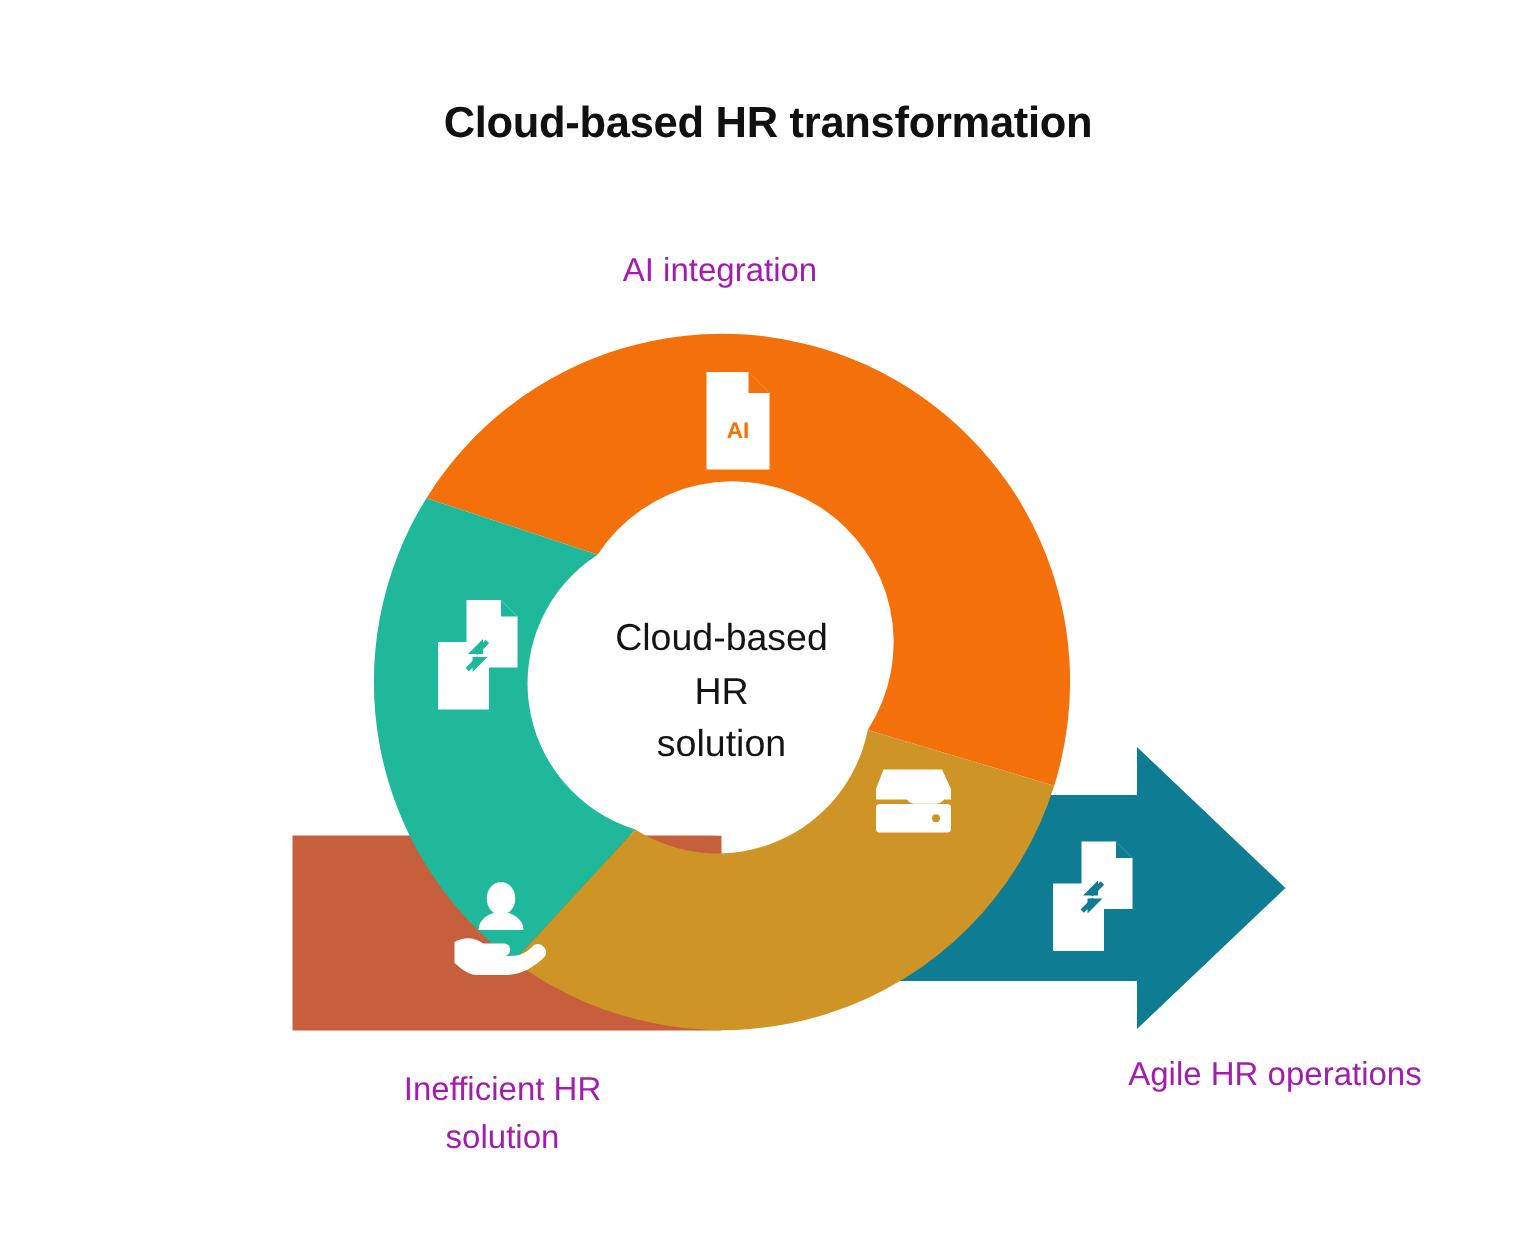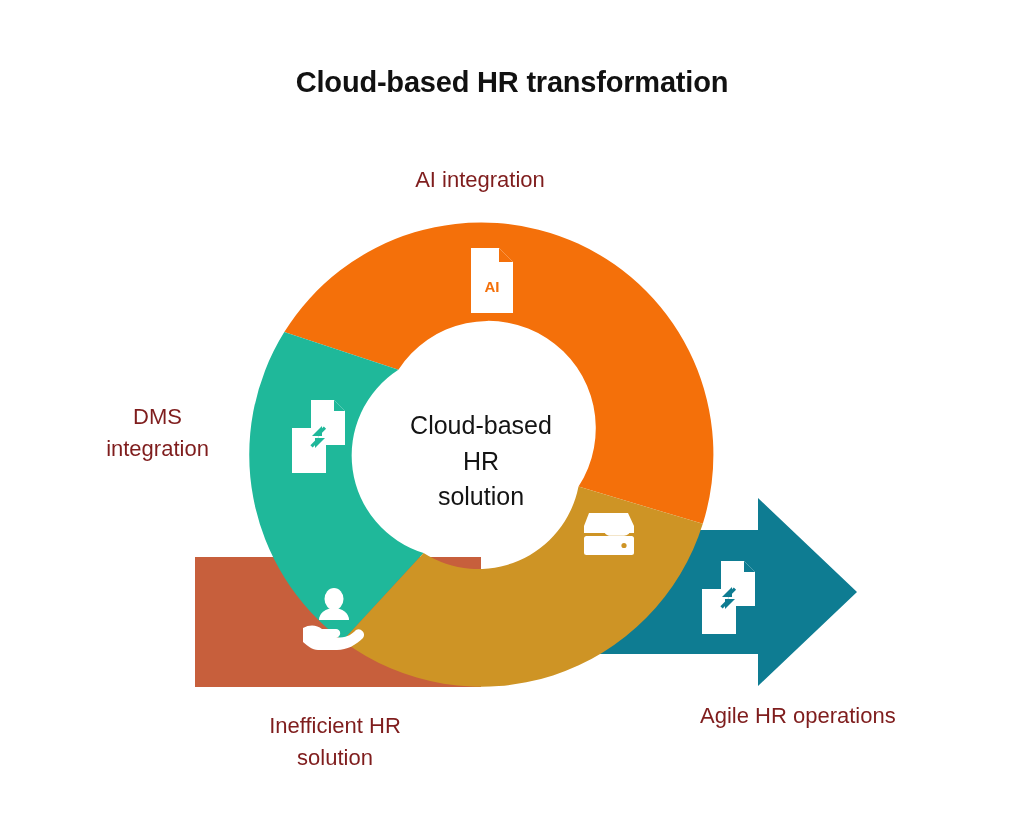--- a/index.html
+++ b/index.html
@@ -30,21 +30,21 @@
     text-align: center;
     font-size: 29px;
     font-weight: bold;
     letter-spacing: -0.2px;
     color: #111111;
   }
   .label {
     position: absolute;
     font-size: 22px;
     line-height: 1.45;
-    color: #7f1d1d;
+    color: #a21caf;
     white-space: pre-line;
   }
   #label-ai {
     left: 330px;
     top: 164px;
     width: 300px;
     text-align: center;
   }
   #label-dms {
     left: 50px;
@@ -61,21 +61,21 @@
   #label-inefficient {
     left: 215px;
     top: 710px;
     width: 240px;
     text-align: center;
   }
   #label-agile {
     left: 700px;
     top: 700px;
     width: 300px;
-    text-align: left;
+    text-align: center;
   }
   #center-text {
     position: absolute;
     left: 381px;
     top: 408px;
     width: 200px;
     text-align: center;
     font-size: 25px;
     line-height: 1.42;
     color: #141414;
@@ -166,22 +166,20 @@
         <rect x="27.5" y="26" width="3.2" height="11" transform="rotate(45 29 31.5)"></rect>
         <path d="M 23 48 L 23 38 L 33 38 Z"></path>
         <rect x="21.8" y="37" width="3.2" height="11" transform="rotate(45 23.4 42.5)"></rect>
       </g>
     </g>
 
   </svg>
 
   <div class="label" id="label-ai">AI integration</div>
 
-  <div class="label" id="label-dms">DMS
-integration</div>
 
 
   <div class="label" id="label-inefficient">Inefficient HR
 solution</div>
 
   <div class="label" id="label-agile">Agile HR operations</div>
 
   <div id="center-text">Cloud-based
 HR
 solution</div>

